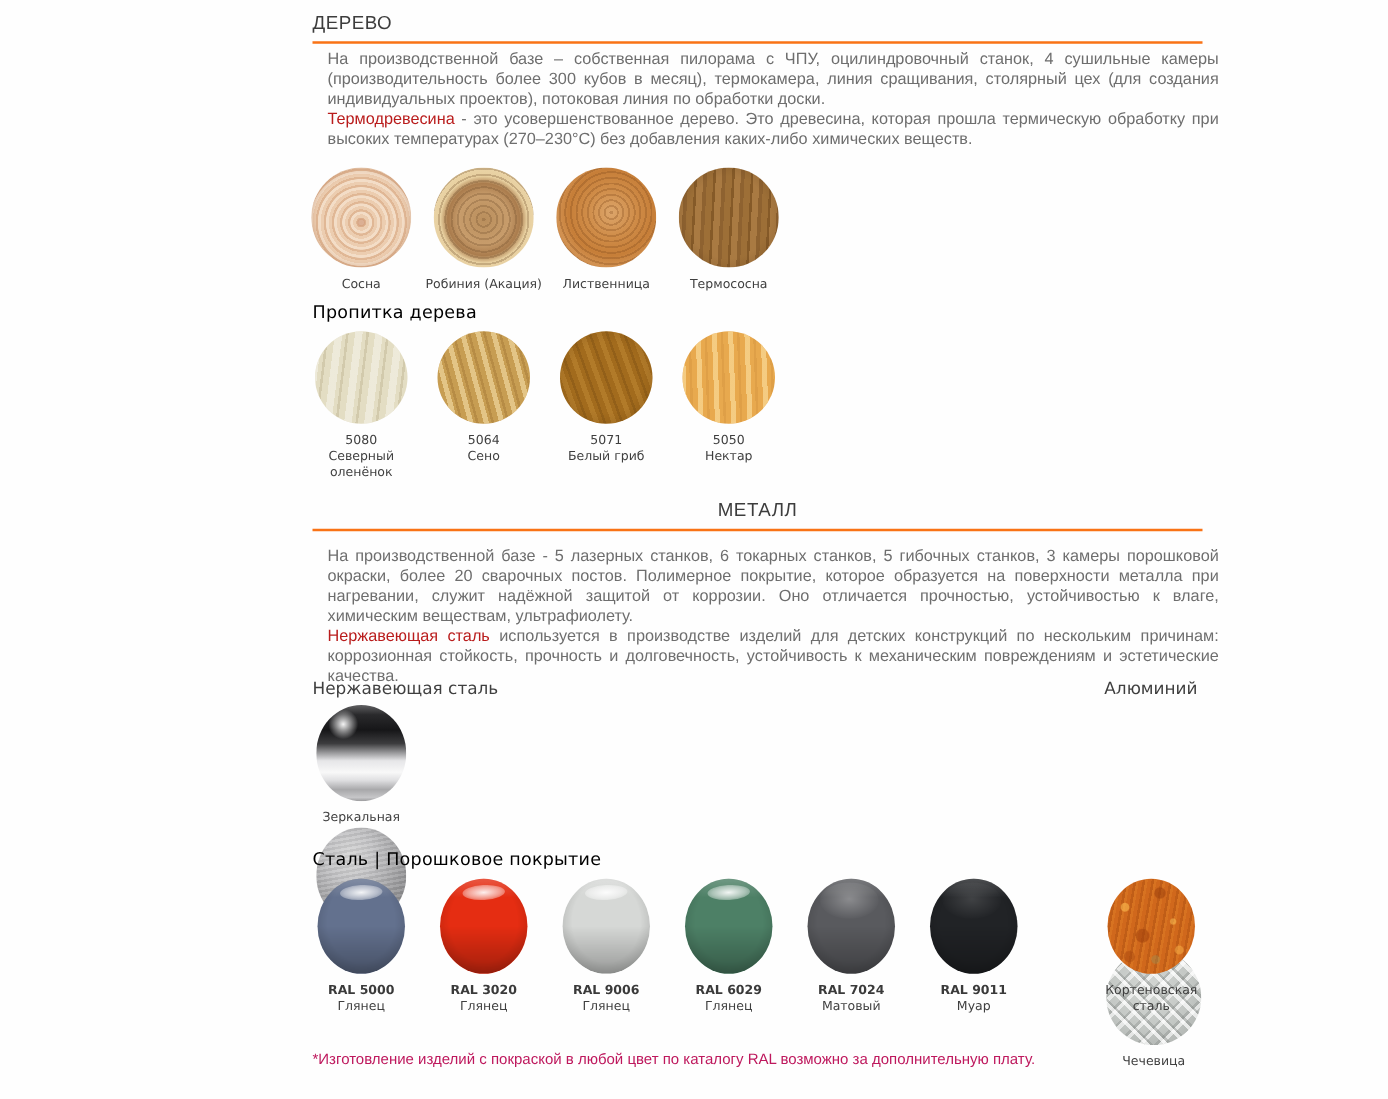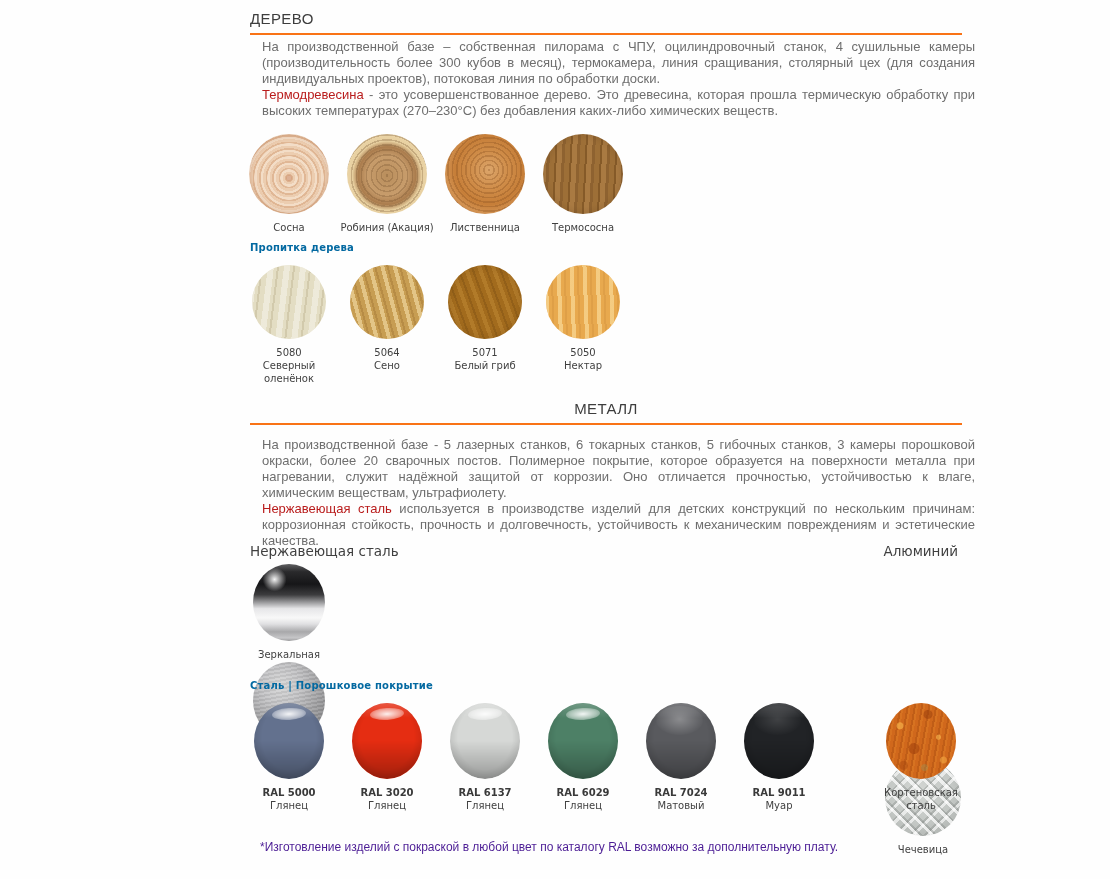--- a/index.html
+++ b/index.html
@@ -21,21 +21,21 @@
     position:absolute;left:250px;width:713px;
     font-size:13px;line-height:16px;color:#6e6e6e;text-align:justify;margin-left:12px;
   }
   .bodytext p{margin:0;}
   .bodytext strong{font-weight:400;color:#b91c1c;}
 
   
   .subhead{
     position:absolute;left:250px;
     font-family:"DejaVu Sans",sans-serif;
-    font-size:10px;font-weight:700;color:#0369a1;letter-spacing:.2px;
+    font-size:14px;font-weight:400;color:#000000;letter-spacing:.2px;
   }
   .subhead-row{
     position:absolute;left:250px;width:708px;display:flex;justify-content:space-between;
     font-family:"DejaVu Sans",sans-serif;font-size:13.5px;font-weight:500;color:#3f3f3f;
   }
 
   
   .swrow{position:absolute;left:240px;right:0;display:flex;align-items:flex-start;}
   .cell{width:98px;flex:0 0 98px;text-align:center;}
   .cell .lbl{
@@ -116,22 +116,22 @@
       radial-gradient(circle at 20% 30%, rgba(255,195,85,.55) 0 3px, rgba(0,0,0,0) 4px),
       radial-gradient(circle at 60% 15%, rgba(150,60,10,.5) 0 4px, rgba(0,0,0,0) 5px),
       radial-gradient(circle at 75% 45%, rgba(255,200,90,.5) 0 2px, rgba(0,0,0,0) 3px),
       radial-gradient(circle at 40% 60%, rgba(150,55,8,.45) 0 5px, rgba(0,0,0,0) 6px),
       radial-gradient(circle at 82% 75%, rgba(255,190,80,.45) 0 3px, rgba(0,0,0,0) 4px),
       radial-gradient(circle at 25% 82%, rgba(160,65,12,.4) 0 4px, rgba(0,0,0,0) 5px),
       radial-gradient(circle at 55% 85%, rgba(120,170,120,.25) 0 3px, rgba(0,0,0,0) 4px),
       repeating-linear-gradient(100deg, rgba(120,45,5,.18) 0 2px, rgba(255,170,60,.16) 2px 4px, rgba(0,0,0,0) 4px 7px);}
 
   .footnote{
-    position:absolute;left:260px;width:713px;
-    font-size:12px;color:#4c1d95;
+    position:absolute;left:250px;width:713px;
+    font-size:12px;color:#be185d;
   }
 </style>
 </head>
 <body>
 
 <div class="page">
 
   <div class="rule-head" style="top:10px;">ДЕРЕВО</div>
 
   <div class="bodytext" style="top:39px;">
@@ -231,21 +231,21 @@
     <div class="cell">
       <div class="circle sphere glossy" style="background-color: rgb(229, 45, 18);"></div>
       <div class="lbl">
         <div class="ral-code">RAL 3020</div>
         <div>Глянец</div>
       </div>
     </div>
     <div class="cell">
       <div class="circle sphere glossy" style="background-color: rgb(214, 216, 214);"></div>
       <div class="lbl">
-        <div class="ral-code">RAL 6137</div>
+        <div class="ral-code">RAL 9006</div>
         <div>Глянец</div>
       </div>
     </div>
     <div class="cell">
       <div class="circle sphere glossy" style="background-color: rgb(77, 128, 102);"></div>
       <div class="lbl">
         <div class="ral-code">RAL 6029</div>
         <div>Глянец</div>
       </div>
     </div>

